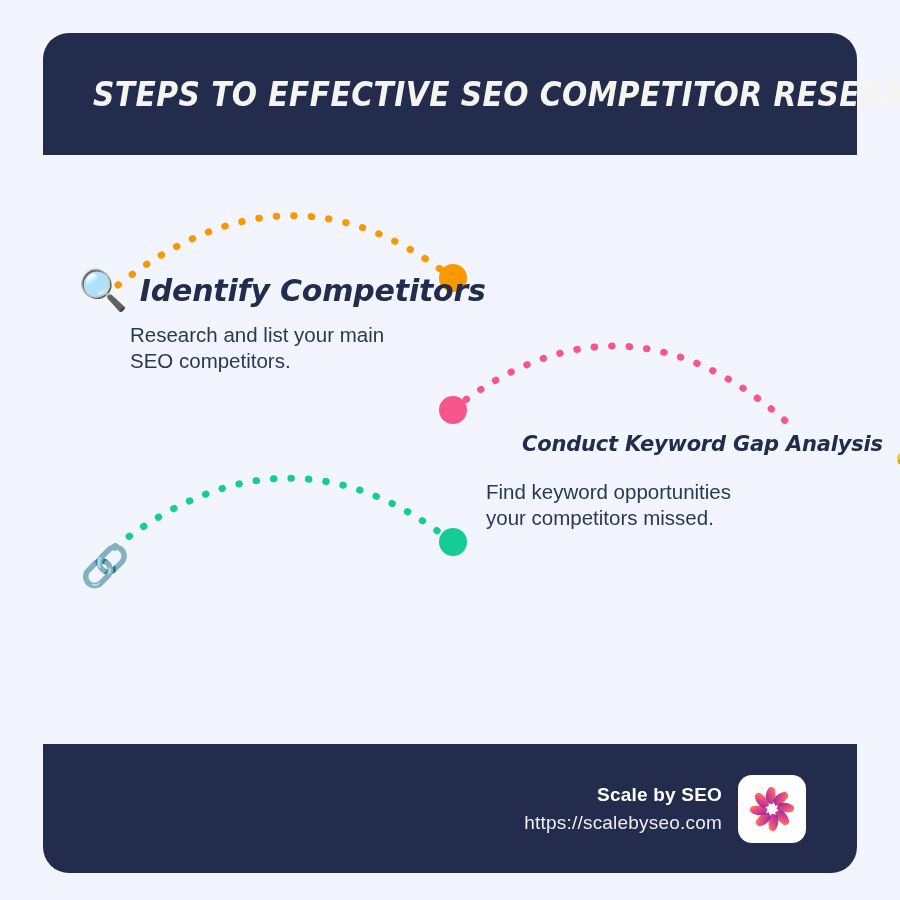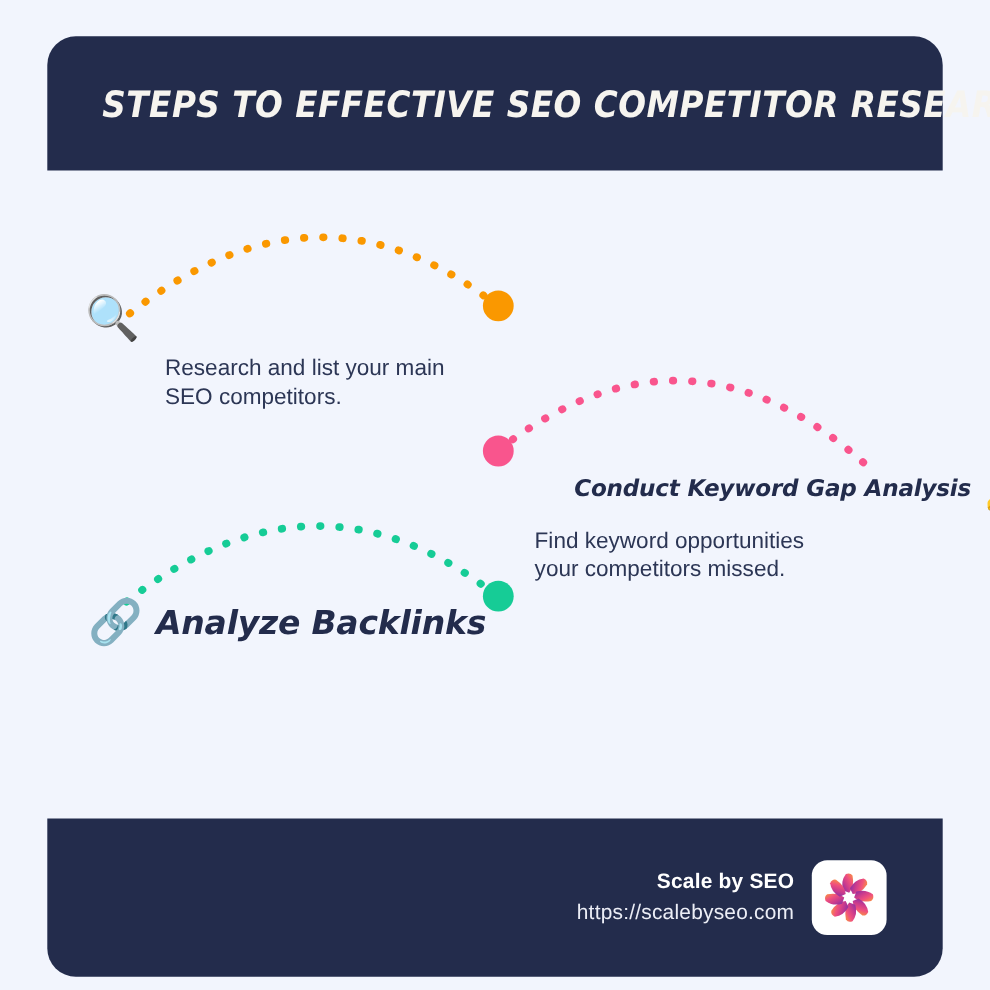--- a/index.html
+++ b/index.html
@@ -91,39 +91,39 @@
   .step-body {
     font-family: "Liberation Sans", sans-serif;
     font-size: 20.5px;
     line-height: 1.28;
     color: #2c3655;
     white-space: pre-line;
   }
 
   
   .step-1 { left: 78px; top: 270px; }
-  .step-1 .step-body { margin-left: 72px; margin-top: 12px; }
+  .step-1 .step-body { margin-left: 52px; margin-top: 12px; }
 
   
   .step-2 { left: 486px; top: 425px; }
   .step-2 .step-title { font-size: 21px; margin-left: 36px; }
   .step-2 .step-icon { font-size: 38px; }
   .step-2 .step-body { margin-top: 16px; }
 
   
   .step-3 { left: 80px; top: 546px; }
   .step-3 .step-body { margin-left: 66px; margin-top: 12px; }
 
   
   .footer-bar {
     position: absolute;
     left: 43px;
     top: 744px;
     width: 814px;
-    height: 144px;
+    height: 129px;
     background: #232c4c;
     border-radius: 0 0 26px 26px;
     display: flex;
     align-items: center;
     justify-content: flex-end;
   }
   .footer-text {
     text-align: right;
     margin-right: 16px;
     color: #ffffff;
@@ -168,38 +168,38 @@
     <path d="M 115 547 Q 288 412 452 542" fill="none" stroke="#16cc96" stroke-width="7" stroke-linecap="round" stroke-dasharray="0.5 17"></path>
   </svg>
 
   <div class="node-dot node-orange"></div>
   <div class="node-dot node-pink"></div>
   <div class="node-dot node-teal"></div>
 
   <div class="step step-1">
     <div class="step-head">
       <span class="step-icon">🔍</span>
+      <span class="step-title">Identify Competitors</span>
     </div>
     <div class="step-body">Research and list your main
 SEO competitors.</div>
   </div>
 
   <div class="step step-2">
     <div class="step-head">
       <span class="step-title">Conduct Keyword Gap Analysis</span>
       <span class="step-icon">🔑</span>
     </div>
     <div class="step-body">Find keyword opportunities
 your competitors missed.</div>
   </div>
 
   <div class="step step-3">
     <div class="step-head">
       <span class="step-icon">🔗</span>
-      <span class="step-title">Analyze Backlinks</span>
     </div>
   </div>
 
   <div class="footer-bar">
     <div class="footer-text">
       <div class="footer-brand">Scale by SEO</div>
       <div class="footer-url">https://scalebyseo.com</div>
     </div>
     <div class="footer-logo">
       <svg width="50" height="50" viewBox="0 0 100 100" xmlns="http://www.w3.org/2000/svg">

